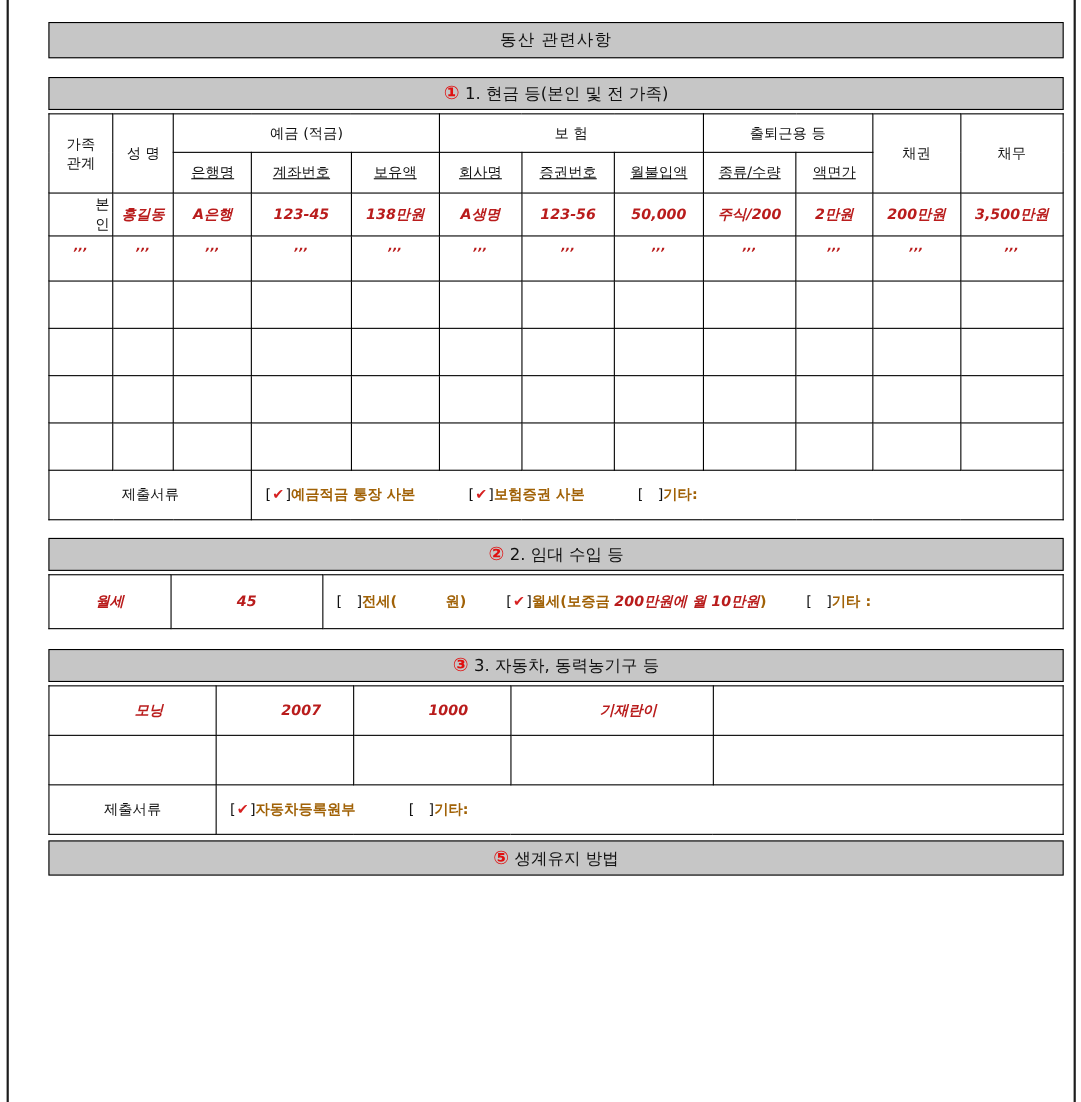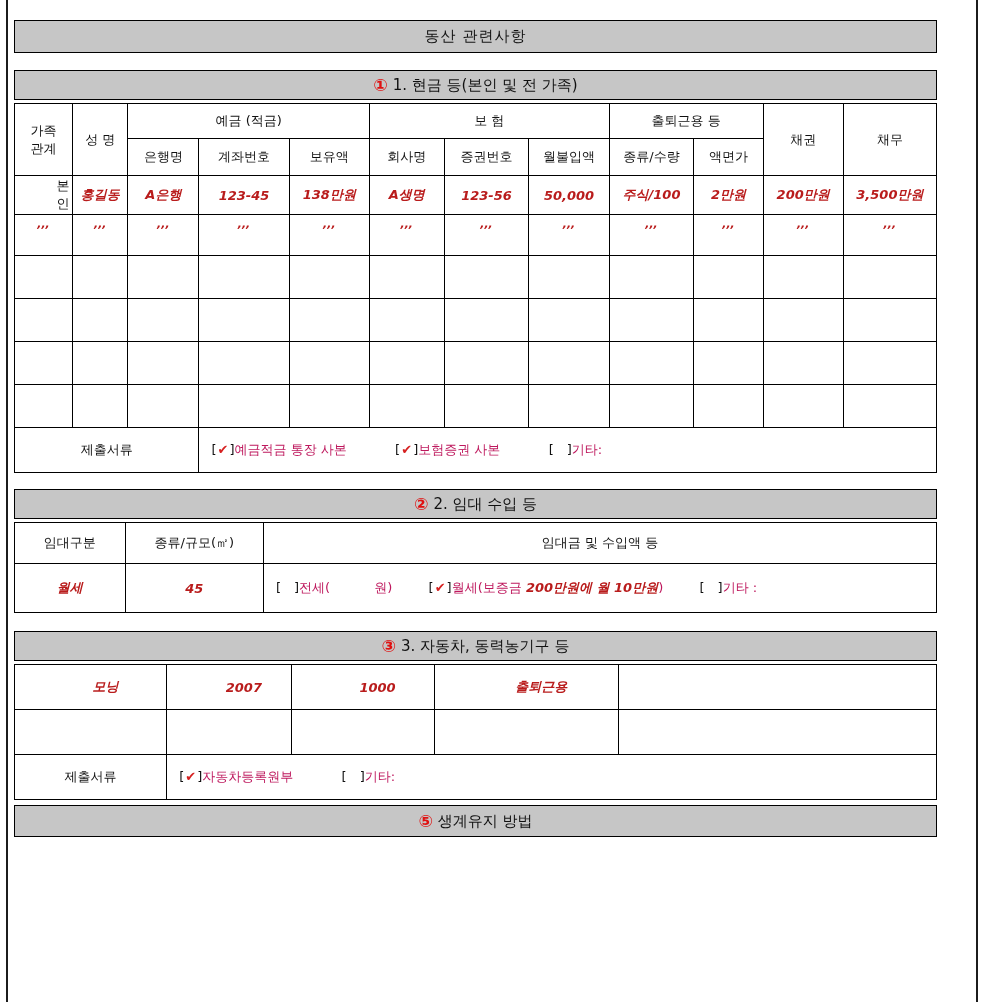--- a/index.html
+++ b/index.html
@@ -5,21 +5,21 @@
   html,body{margin:0;padding:0;}
   body{
     width:983px;height:1002px;
     background:#ffffff;
     font-family:"DejaVu Sans","Liberation Sans",sans-serif;
     color:#111;position:relative;overflow:hidden;
   }
   .rail{position:absolute;top:0;bottom:0;width:2px;background:#1c1c1c;}
   .rail-l{left:6px;}
   .rail-r{right:5px;}
-  .content{margin:20px 14px 0;width:923px;}
+  .content{margin:20px 44px 0;width:923px;}
 
   .bar{
     background:#c6c6c6;border:1px solid #000;
     display:flex;align-items:center;justify-content:center;gap:5px;
     font-size:15px;color:#111;
   }
   .title-bar{height:31px;margin-bottom:17px;letter-spacing:1px;}
   .section-bar{height:28px;}
   .circ{color:#e01010;font-weight:bold;font-size:17px;line-height:1;}
 
@@ -29,21 +29,21 @@
     font-size:13px;padding:1px 2px;overflow:hidden;color:#111;
   }
   .t-sec{margin-top:3px;}
   .hw{color:#b91c1c;font-style:italic;font-weight:bold;}
   .pv{color:#111;padding-left:41px;}
   .left{text-align:left;padding-left:12px;}
 
   
   .t1{margin-bottom:16px;}
   .t1 .hr1 td{height:32px;}
-  .t1 .hr2 td{height:34px;}
+  .t1 .hr2 td{height:34px;text-decoration:underline;}
   .t1 .dr td{height:36px;}
   .t1 .ditto td{height:36px;vertical-align:top;line-height:1;font-size:11px;padding-top:3px;}
   .t1 .er td{height:40px;}
   .t1 .docs td{height:42px;}
 
   
   .t2{margin-bottom:18px;}
   .t2 .hr td{height:38px;}
   .t2 .dr td{height:46px;}
 
@@ -59,21 +59,21 @@
   .t4 .lbl{text-align:left;padding-left:6px;font-size:14px;}
 
   .s5-bar{height:30px;margin-bottom:0;}
 
   .opt{white-space:nowrap;}
   .opt .br{color:#111;font-style:normal;font-weight:normal;}
   .opt .mark{
     display:inline-block;width:13px;text-align:center;
     color:#d62020;font-weight:bold;font-style:italic;font-size:13px;
   }
-  .opt .ol{color:#be185d;}
+  .opt .ol{color:#a16207;font-weight:bold;}
   .gap40{display:inline-block;width:44px;}
   .sp28{display:inline-block;width:28px;}
   .sp40{display:inline-block;width:40px;}
 
   .note{
     margin:30px 6px 0 6px;font-size:11px;line-height:1.4;
     color:#777777;text-align:left;
   }
   .note .red{color:#c33a2e;}
 </style>
@@ -134,21 +134,21 @@
     </tr>
     <tr class="dr">
       <td class="pv">본인</td>
       <td class="hw">홍길동</td>
       <td class="hw">A은행</td>
       <td class="hw">123-45</td>
       <td class="hw">138만원</td>
       <td class="hw">A생명</td>
       <td class="hw">123-56</td>
       <td class="hw">50,000</td>
-      <td class="hw">주식/100</td>
+      <td class="hw">주식/200</td>
       <td class="hw">2만원</td>
       <td class="hw">200만원</td>
       <td class="hw">3,500만원</td>
     </tr>
     <tr class="ditto">
       <td class="hw">,,,</td>
       <td class="hw">,,,</td>
       <td class="hw">,,,</td>
       <td class="hw">,,,</td>
       <td class="hw">,,,</td>
@@ -240,25 +240,20 @@
     <span>2. 임대 수입 등</span>
   </div>
 
   <table class="t-sec t2">
     <colgroup>
         <col style="width:12%">
         <col style="width:15%">
         <col style="width:73%">
       </colgroup>
     <tbody>
-        <tr class="hr">
-      <td>임대구분</td>
-      <td>종류/규모(㎡)</td>
-      <td>임대금 및 수입액 등</td>
-    </tr>
     <tr class="dr">
       <td class="hw">월세</td>
       <td class="hw">45</td>
       <td class="left">
         <span class="opt">
           <span class="br">[</span><span class="mark"></span><span class="br">]</span><span class="ol">전세(</span><span class="gap40"></span><span class="ol">원)</span>
         </span>
         <span class="sp28"></span>
         <span class="opt">
           <span class="br">[</span><span class="mark">✔</span><span class="br">]</span><span class="ol">월세(보증금</span>
@@ -284,21 +279,21 @@
         <col style="width:13.5%">
         <col style="width:15.5%">
       <col style="width:20%">
         <col style="width:34.5%">
     </colgroup>
     <tbody>
     <tr class="dr">
       <td class="hw">모닝</td>
       <td class="hw">2007</td>
       <td class="hw">1000</td>
-      <td class="hw">출퇴근용</td>
+      <td class="hw">기재란이</td>
       <td class="hw"></td>
     </tr>
     <tr class="dr">
       <td></td>
           <td></td>
           <td></td>
           <td></td>
           <td></td>
     </tr>
     <tr class="docs">

